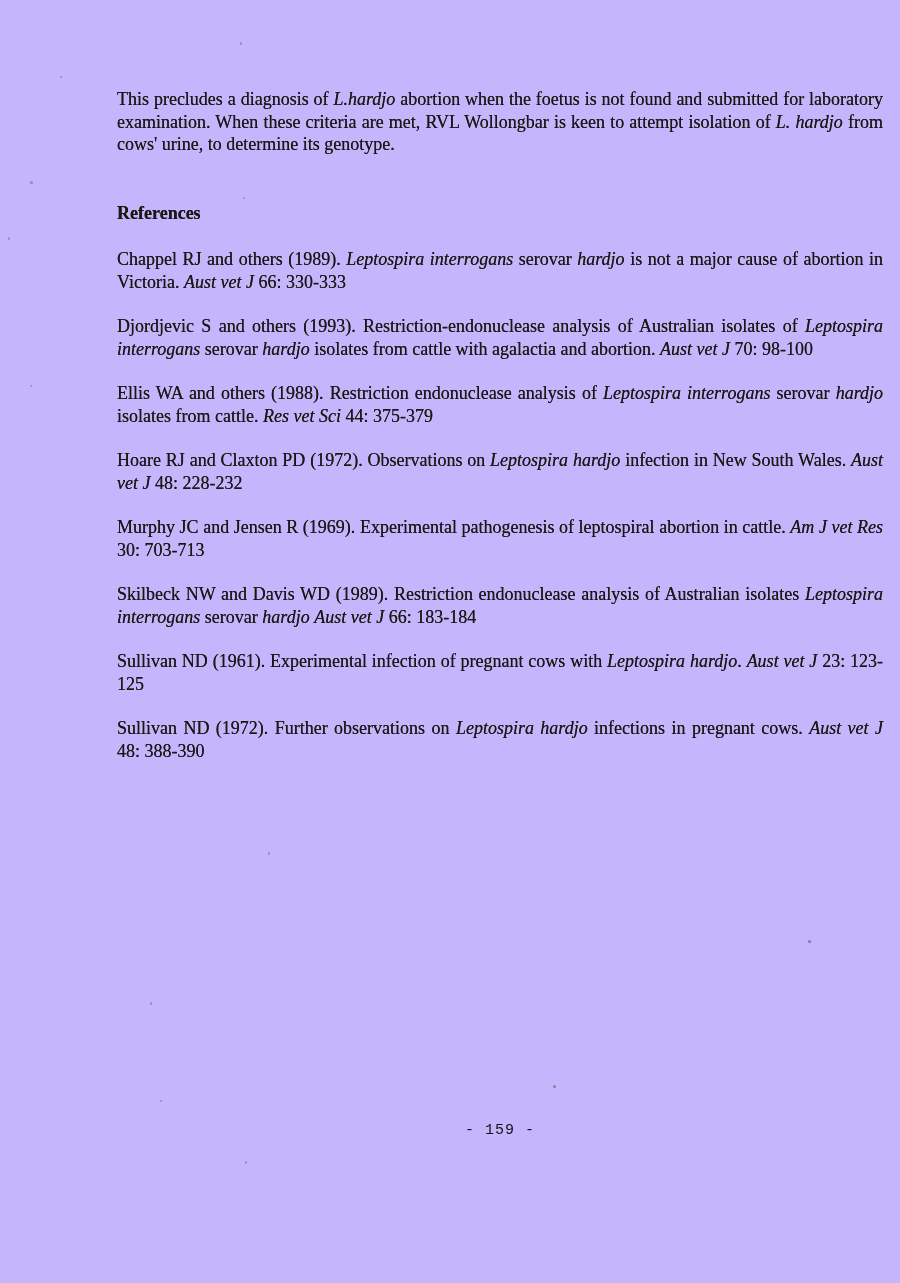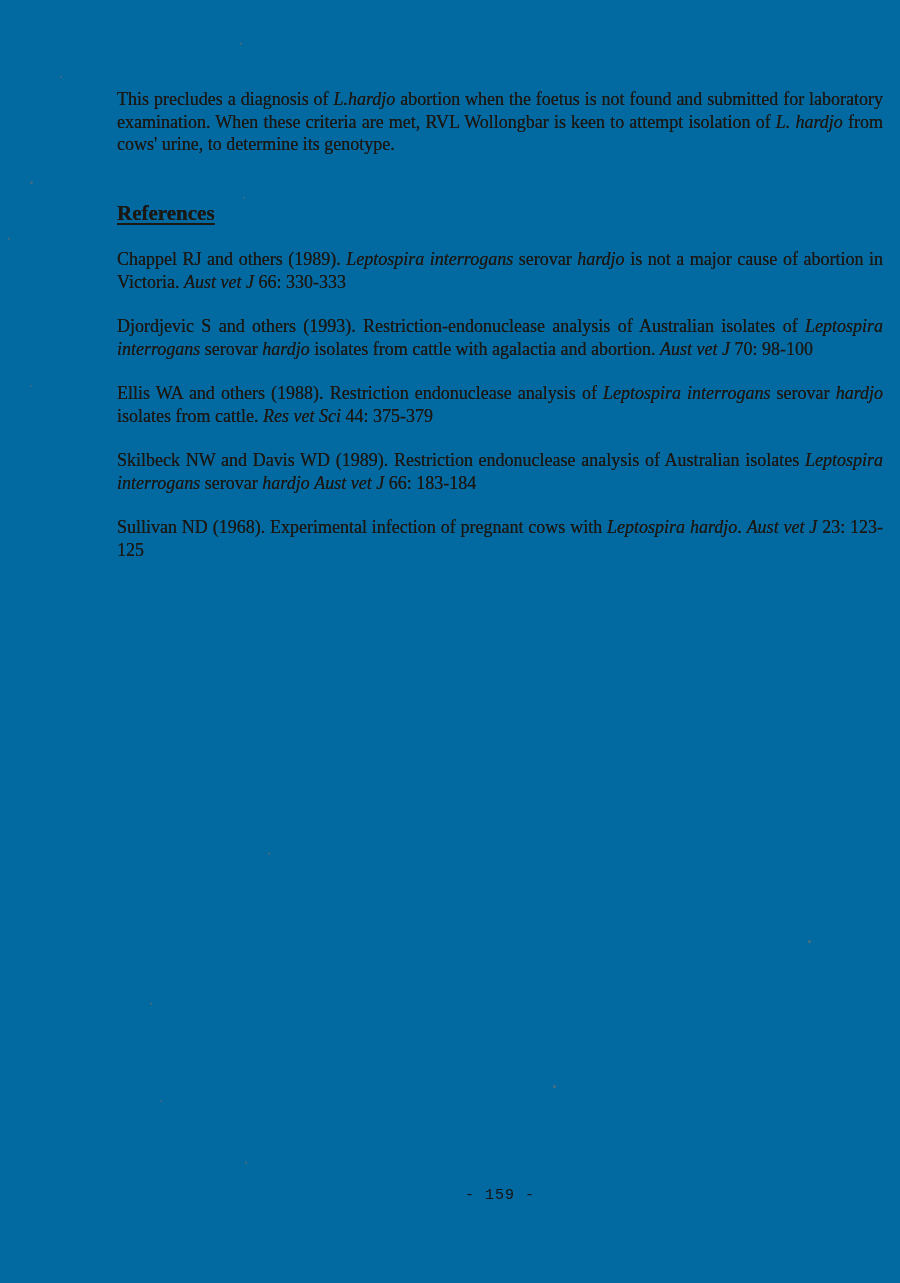--- a/index.html
+++ b/index.html
@@ -4,21 +4,21 @@
 <style>
   html, body {
     margin: 0;
     padding: 0;
     background: #e8e8e8;
   }
   .page {
     position: relative;
     width: 900px;
     height: 1283px;
-    background: #0369a1;
+    background: #c4b5fd;
     overflow: hidden;
     font-family: "Liberation Serif", serif;
     color: #1b1713;
     -webkit-font-smoothing: antialiased;
   }
   .content {
     position: absolute;
     left: 117px;
     top: 88px;
     width: 766px;
@@ -27,38 +27,37 @@
     margin: 0;
     font-size: 18px;
     line-height: 22.5px;
     text-align: justify;
     text-shadow: 0 0 0.45px rgba(25, 20, 12, 0.85);
   }
   p.intro-paragraph {
     margin-bottom: 46px;
   }
   .refs-heading {
-    font-size: 21px;
+    font-size: 18px;
     line-height: 22.5px;
     font-weight: bold;
     margin: 0 0 24px 0;
-    text-decoration: underline;
     text-underline-offset: 3px;
     text-decoration-thickness: 1.6px;
     text-shadow: 0 0 0.45px rgba(25, 20, 12, 0.85);
   }
   p.reference-item {
     margin-bottom: 22px;
   }
   .seg-italic { font-style: italic; }
   .seg-bold { font-weight: normal; }
   .footer-wrap {
     position: absolute;
     left: 117px;
-    top: 1185px;
+    top: 1120px;
     width: 766px;
     text-align: center;
   }
   .page-number {
     font-family: "Liberation Mono", "DejaVu Sans Mono", monospace;
     font-size: 15px;
     letter-spacing: 1px;
     color: #161412;
   }
   .speck {
@@ -74,22 +73,25 @@
 <div class="page">
 
   <div class="content">
     <p class="intro-paragraph"><span class="seg-normal">This precludes a diagnosis of </span><span class="seg-italic">L.hardjo</span><span class="seg-normal"> abortion when the foetus is not found and submitted for laboratory examination.  When these criteria are met, RVL Wollongbar is keen to attempt isolation of </span><span class="seg-italic">L. hardjo</span><span class="seg-normal"> from cows' urine, to determine its genotype.</span></p>
 
     <div class="refs-heading">References</div>
 
     <p class="reference-item"><span class="seg-normal">Chappel RJ and others (1989).  </span><span class="seg-italic">Leptospira interrogans</span><span class="seg-normal"> serovar </span><span class="seg-italic">hardjo</span><span class="seg-normal"> is not a major cause of abortion in Victoria.  </span><span class="seg-italic">Aust vet J</span><span class="seg-normal">  </span><span class="seg-bold">66</span><span class="seg-normal">: 330-333</span></p>
     <p class="reference-item"><span class="seg-normal">Djordjevic S and others (1993).  Restriction-endonuclease analysis of Australian isolates of </span><span class="seg-italic">Leptospira interrogans</span><span class="seg-normal"> serovar </span><span class="seg-italic">hardjo</span><span class="seg-normal"> isolates from cattle with agalactia and abortion.  </span><span class="seg-italic">Aust vet J</span><span class="seg-normal"> </span><span class="seg-bold">70</span><span class="seg-normal">: 98-100</span></p>
     <p class="reference-item"><span class="seg-normal">Ellis WA and others (1988).  Restriction endonuclease analysis of </span><span class="seg-italic">Leptospira interrogans</span><span class="seg-normal"> serovar </span><span class="seg-italic">hardjo</span><span class="seg-normal"> isolates from cattle.  </span><span class="seg-italic">Res vet Sci</span><span class="seg-normal">  </span><span class="seg-bold">44</span><span class="seg-normal">: 375-379</span></p>
+    <p class="reference-item"><span class="seg-normal">Hoare RJ and Claxton PD (1972).  Observations on </span><span class="seg-italic">Leptospira hardjo</span><span class="seg-normal"> infection in New South Wales.  </span><span class="seg-italic">Aust vet J</span><span class="seg-normal">  </span><span class="seg-bold">48</span><span class="seg-normal">: 228-232</span></p>
+    <p class="reference-item"><span class="seg-normal">Murphy JC and Jensen R (1969).  Experimental pathogenesis of leptospiral abortion in cattle.  </span><span class="seg-italic">Am J vet Res</span><span class="seg-normal">  </span><span class="seg-bold">30</span><span class="seg-normal">: 703-713</span></p>
     <p class="reference-item"><span class="seg-normal">Skilbeck NW and Davis WD (1989).  Restriction endonuclease analysis of Australian isolates </span><span class="seg-italic">Leptospira interrogans</span><span class="seg-normal"> serovar </span><span class="seg-italic">hardjo</span><span class="seg-normal">  </span><span class="seg-italic">Aust vet J</span><span class="seg-normal">  </span><span class="seg-bold">66</span><span class="seg-normal">: 183-184</span></p>
-    <p class="reference-item"><span class="seg-normal">Sullivan ND (1968).  Experimental infection of pregnant cows with </span><span class="seg-italic">Leptospira hardjo</span><span class="seg-normal">.  </span><span class="seg-italic">Aust vet J</span><span class="seg-normal"> </span><span class="seg-bold">23</span><span class="seg-normal">: 123-125</span></p>
+    <p class="reference-item"><span class="seg-normal">Sullivan ND (1961).  Experimental infection of pregnant cows with </span><span class="seg-italic">Leptospira hardjo</span><span class="seg-normal">.  </span><span class="seg-italic">Aust vet J</span><span class="seg-normal"> </span><span class="seg-bold">23</span><span class="seg-normal">: 123-125</span></p>
+    <p class="reference-item"><span class="seg-normal">Sullivan ND (1972).  Further observations on </span><span class="seg-italic">Leptospira hardjo</span><span class="seg-normal"> infections in pregnant cows.  </span><span class="seg-italic">Aust vet J</span><span class="seg-normal">  </span><span class="seg-bold">48</span><span class="seg-normal">: 388-390</span></p>
   </div>
 
   <div class="footer-wrap">
     <span class="page-number">- 159 -</span>
   </div>
 
   <div class="speck" style="left:240px; top:42px; width:2px; height:3px;"></div>
   <div class="speck" style="left:60px; top:76px; width:2px; height:2px;"></div>
   <div class="speck" style="left:30px; top:181px; width:3px; height:3px;"></div>
   <div class="speck" style="left:243px; top:197px; width:2px; height:2px;"></div>

